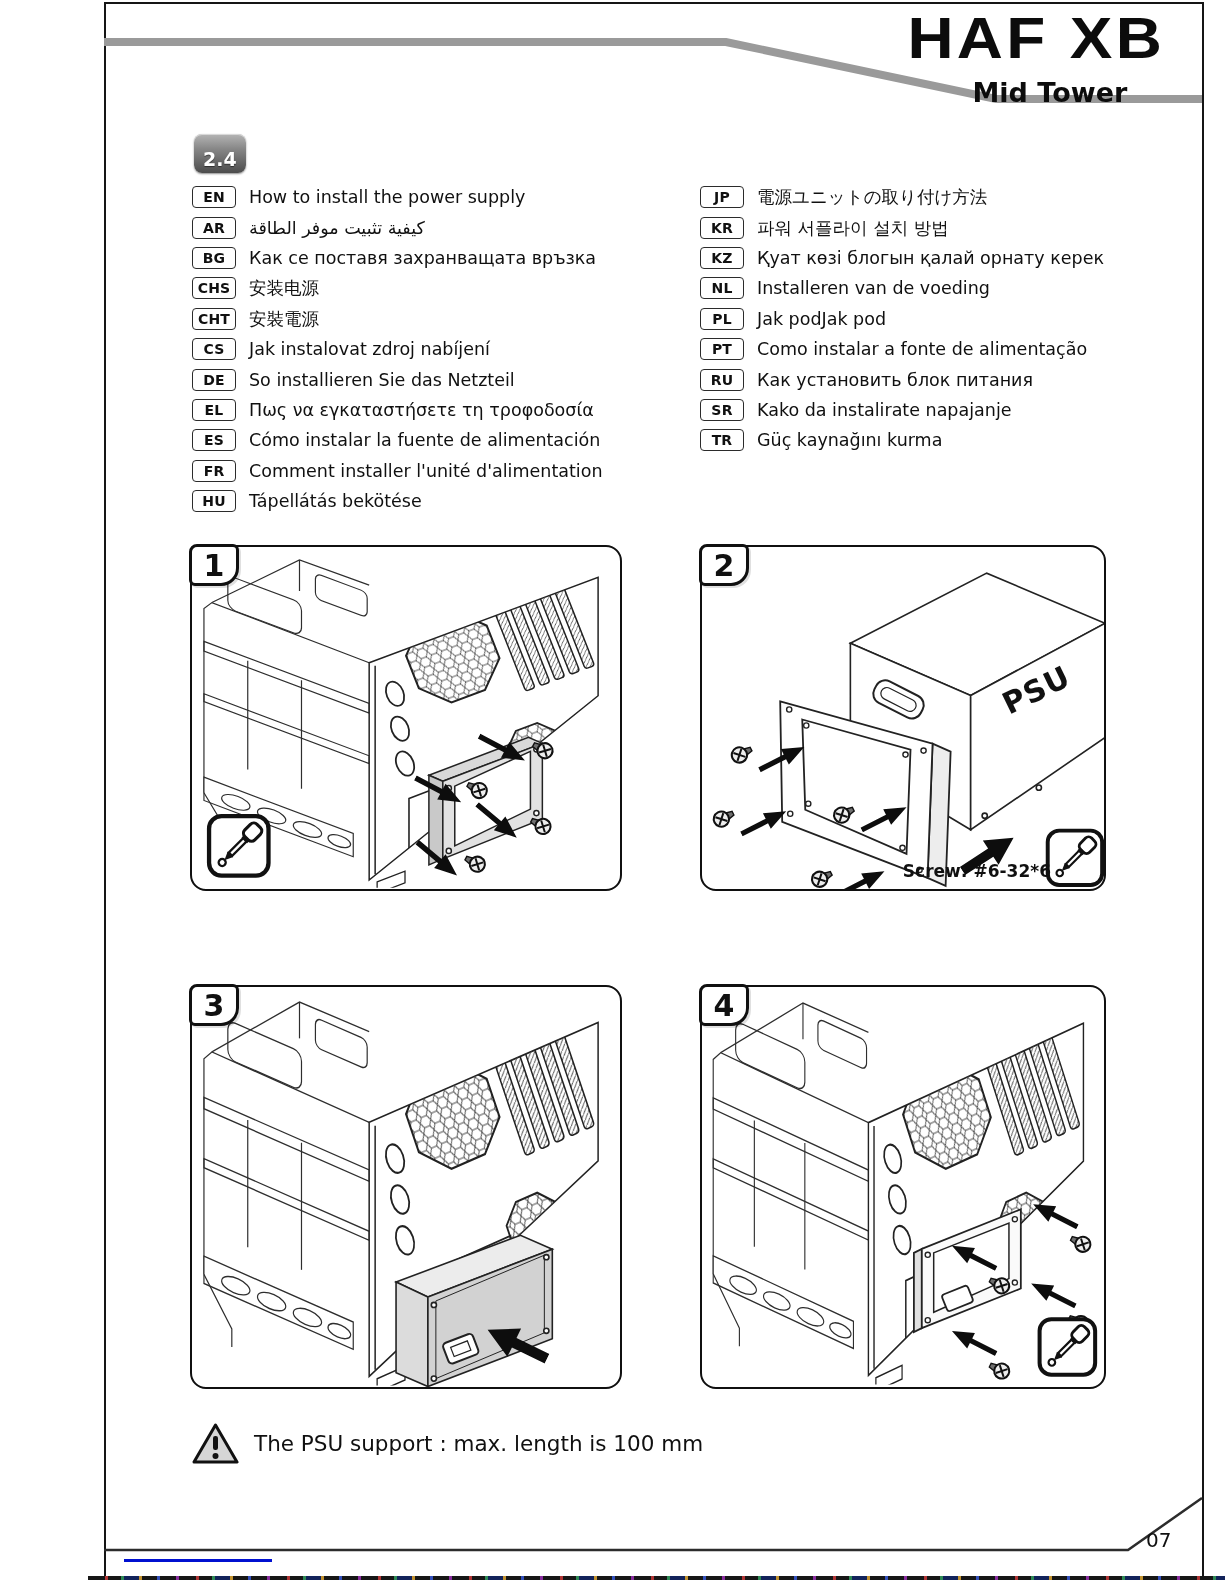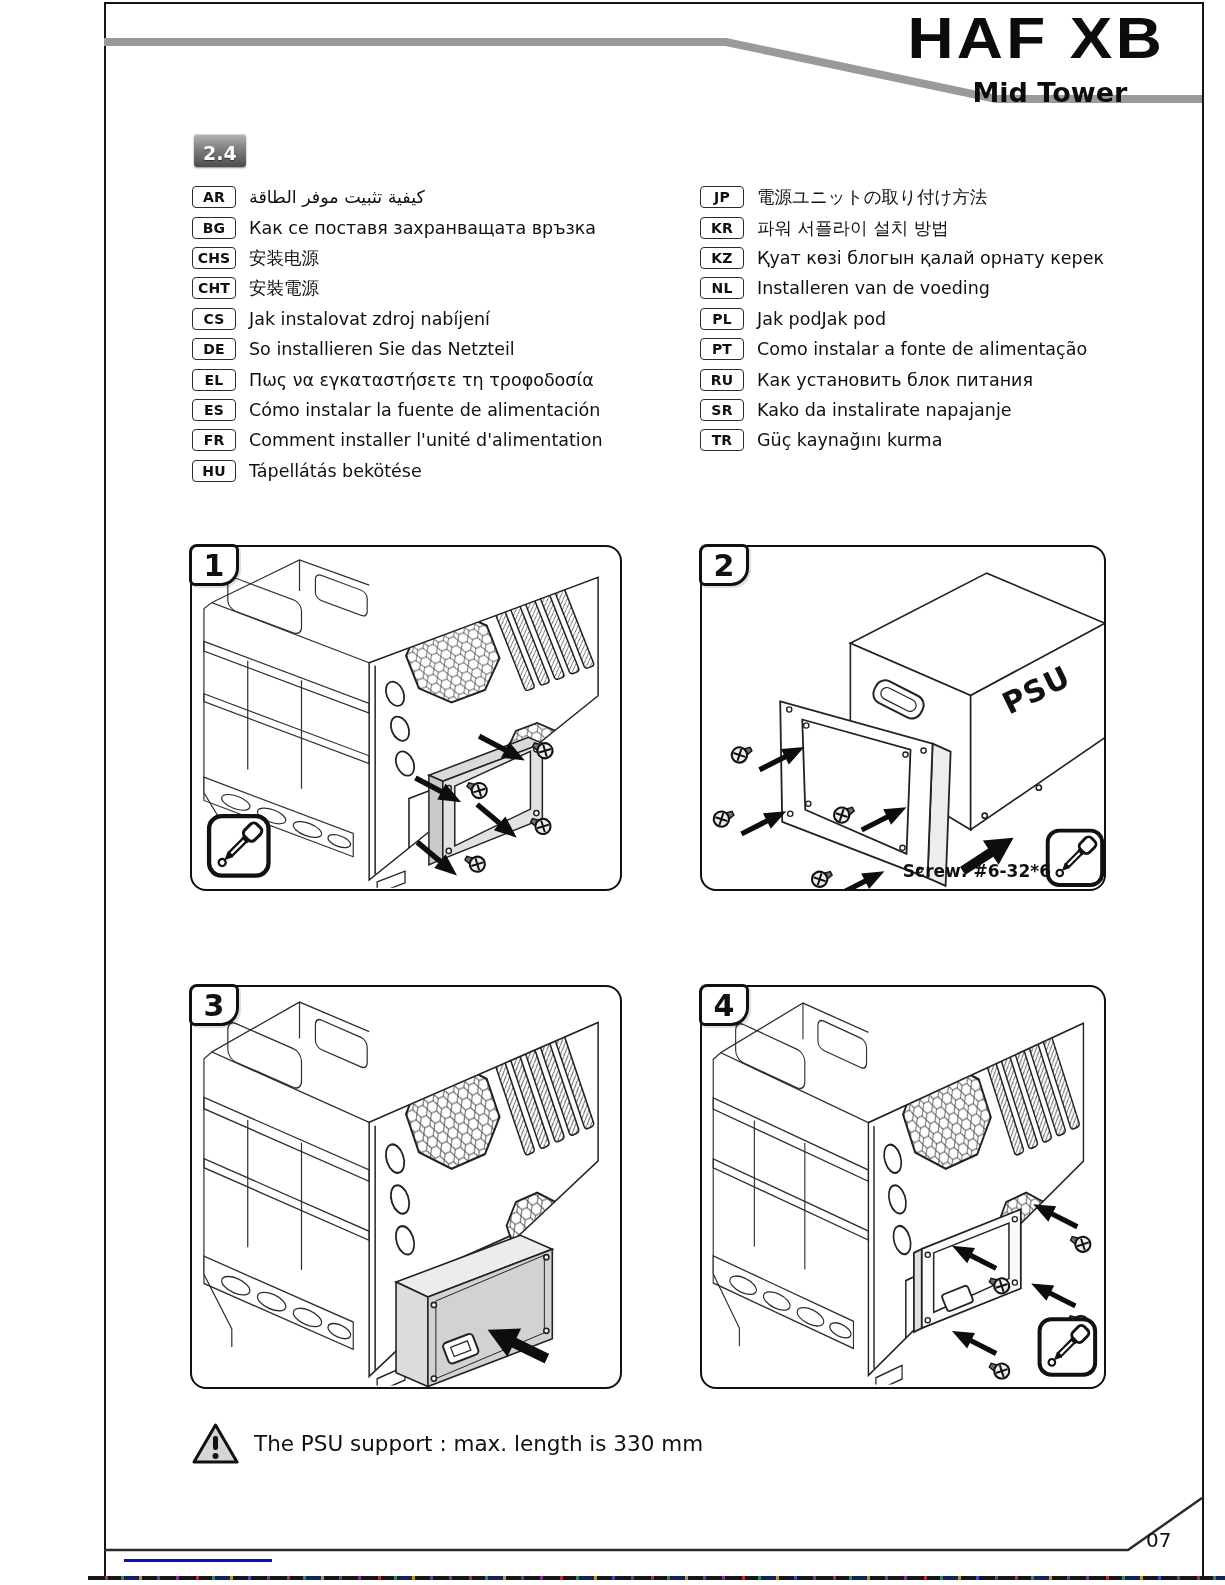--- a/index.html
+++ b/index.html
@@ -24,22 +24,22 @@
 
   
   .brand-block { top:10px; right:60px; text-align:center; }
   .brand-title {
     font-size:57px; font-weight:800; letter-spacing:3px; line-height:1.0;
     transform:scaleX(1.12); transform-origin:right center; color:#0c0c0c;
     font-family:"Liberation Sans","DejaVu Sans",sans-serif;
   }
   .brand-sub { font-size:27px; font-weight:bold; margin-top:10px; color:#0c0c0c; }
   .section-badge {
-    left:194px; top:134px; padding:8px 9px 3px 9px; color:#fff;
-    font-size:19px; font-weight:bold; border-radius:3px;
+    left:194px; top:134px; padding:14px 9px 3px 9px; color:#fff;
+    font-size:19px; font-weight:bold; border-radius:8px;
     background:linear-gradient(180deg,#b5b5b5 0%,#878787 38%,#4c4c4c 100%);
     box-shadow:0 1px 2px rgba(0,0,0,.45), inset 0 1px 0 #d9d9d9;
     text-shadow:0 1px 1px rgba(0,0,0,.5);
   }
 
   
   .lang-col { display:flex; flex-direction:column; }
   .col-left  { left:192px; top:186px; }
   .col-right { left:700px; top:186px; }
   .lang-row { display:flex; align-items:center; height:22.6px; margin-bottom:7.8px; }
@@ -178,20 +178,24 @@
   <path d="M104,42 L726,42 L996,99 L1202,99" stroke="#9a9a9a" stroke-width="8" fill="none"></path>
 </svg>
 <div class="abs brand-block">
   <div class="brand-title">HAF XB</div>
   <div class="brand-sub">Mid Tower</div>
 </div>
 <div class="abs section-badge">2.4</div>
 
 <div class="abs lang-col col-left">
   <div class="lang-row">
+      <span class="lang-badge">EN</span>
+      <span class="lang-text">How to install the power supply</span>
+    </div>
+  <div class="lang-row">
       <span class="lang-badge">AR</span>
       <span class="lang-text">كيفية تثبيت موفر الطاقة</span>
     </div>
   <div class="lang-row">
       <span class="lang-badge">BG</span>
       <span class="lang-text">Как се поставя захранващата връзка</span>
     </div>
   <div class="lang-row">
       <span class="lang-badge">CHS</span>
       <span class="lang-text">安装电源</span>
@@ -457,20 +461,20 @@
   </svg>
   <div class="panel-num">4</div>
 </div>
 
 <div class="abs warning-row">
   <svg width="47" height="43" viewBox="0 0 47 43">
     <polygon points="23.5,3 45,40 2,40" fill="#d6d6d6" stroke="#111" stroke-width="3" stroke-linejoin="round"></polygon>
     <rect x="21" y="14" width="5" height="14" rx="2.2" fill="#111"></rect>
     <circle cx="23.5" cy="34" r="3" fill="#111"></circle>
   </svg>
-  <span class="warning-text">The PSU support : max. length is 330 mm</span>
+  <span class="warning-text">The PSU support : max. length is 100 mm</span>
 </div>
 
 <svg class="abs" style="left:0;top:1480px" width="1225" height="90">
   <path d="M104,70 L1128,70 L1202,18" stroke="#2c2c2c" stroke-width="2.5" fill="none"></path>
 </svg>
 <div class="abs page-number">07</div>
 <div class="abs blue-line"></div>
 
 </body></html>

